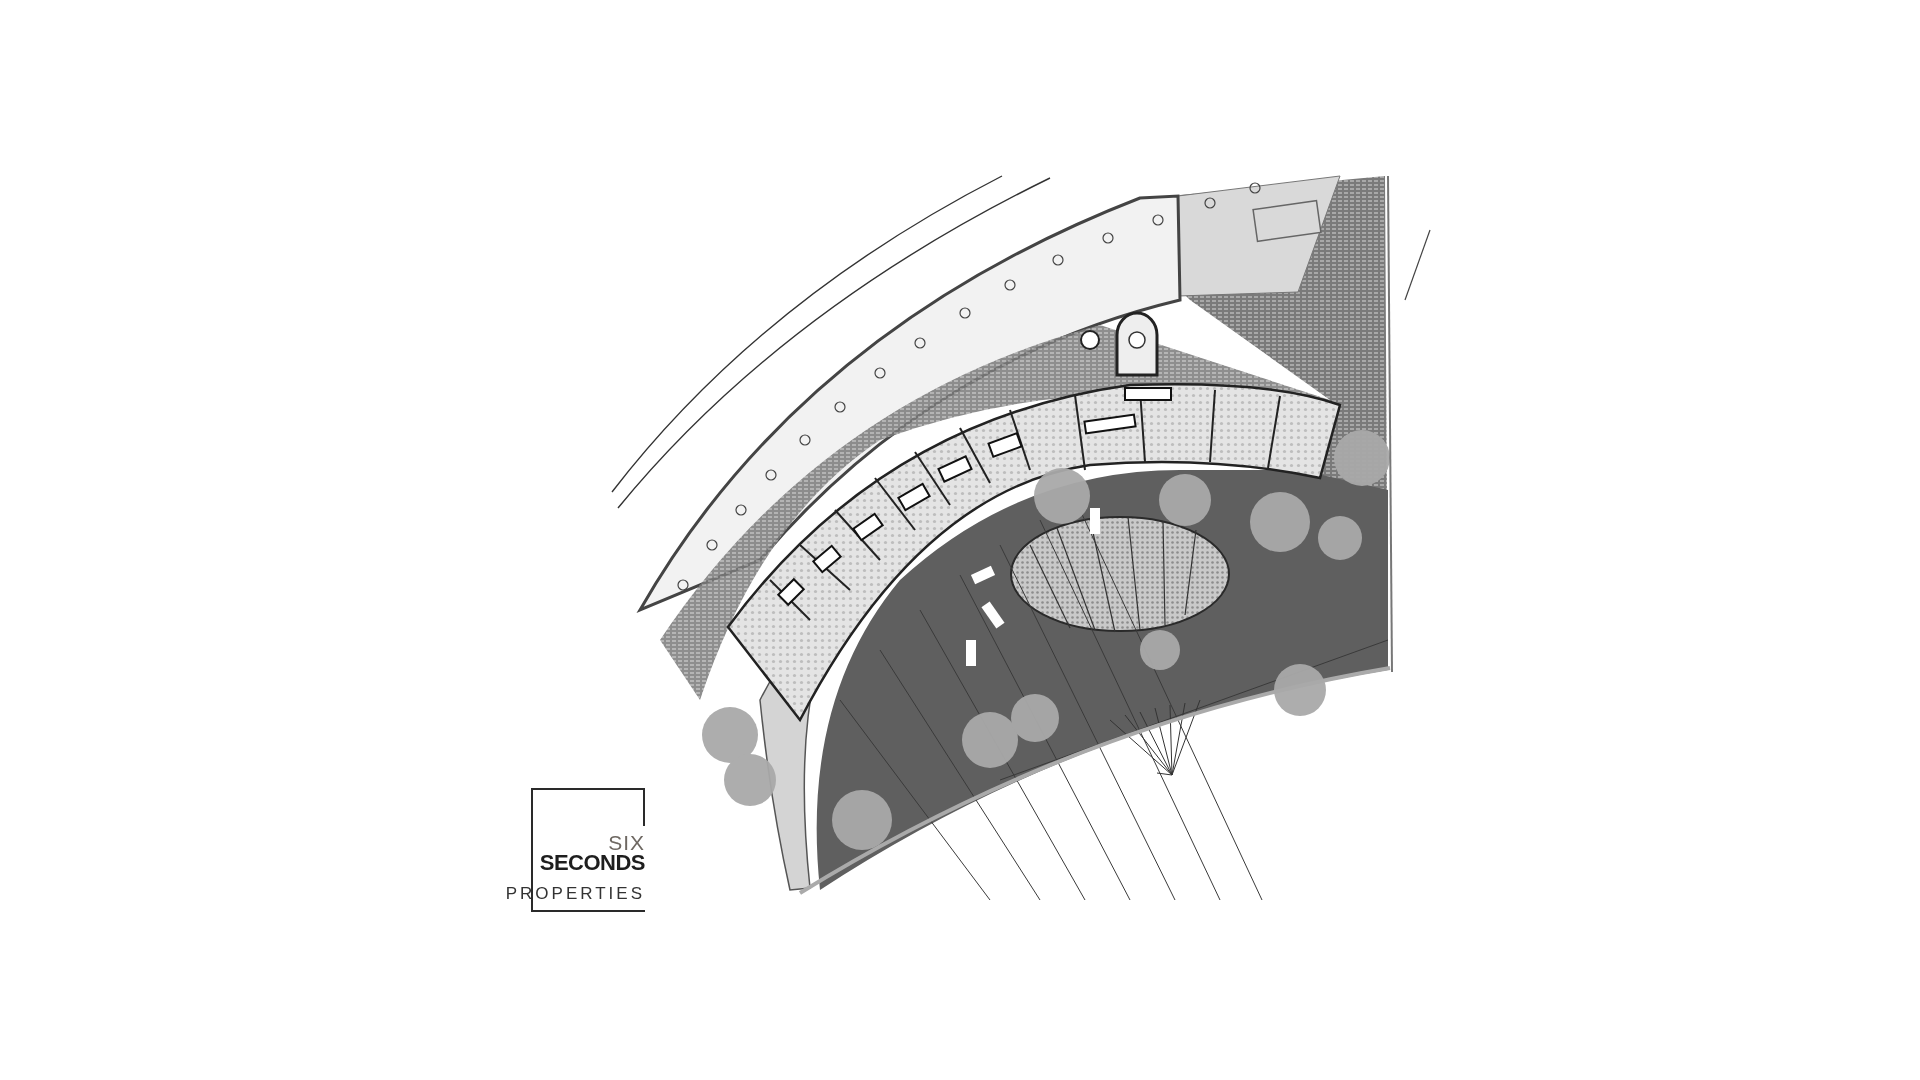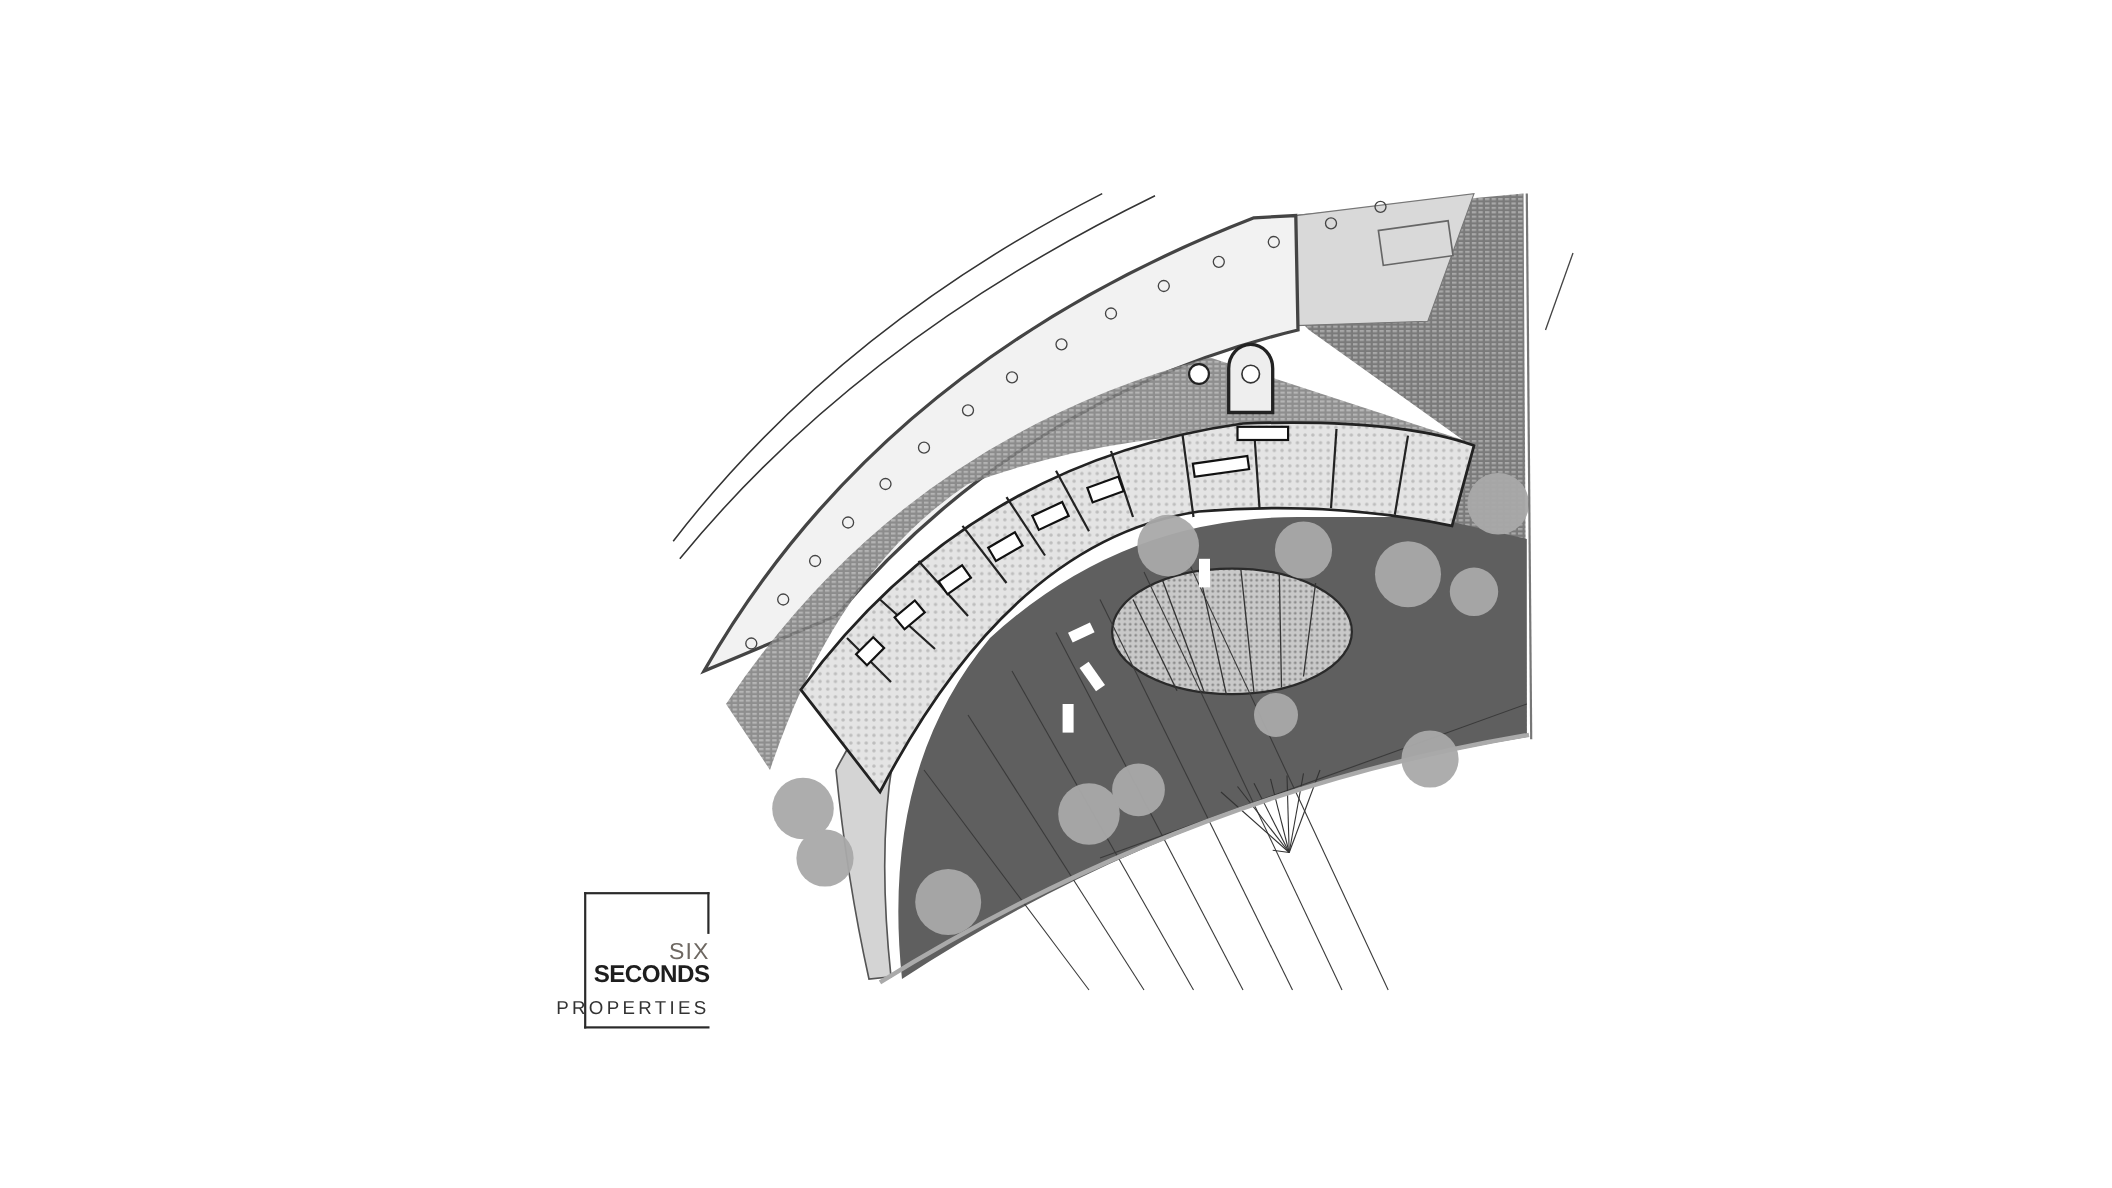--- a/index.html
+++ b/index.html
@@ -1,18 +1,18 @@
 <!DOCTYPE html>
 <html><head>
 <meta charset="utf-8">
 <style>
   html,body{margin:0;padding:0;background:#ffffff;}
   body{width:1920px;height:1080px;position:relative;overflow:hidden;font-family:"Liberation Sans",sans-serif;}
   #plan{position:absolute;left:0;top:0;width:1920px;height:1080px;}
-  .logo{position:absolute;left:531px;top:788px;width:114px;height:124px;margin-top:23px;}
+  .logo{position:absolute;left:531px;top:788px;width:114px;height:124px;}
   .logo-frame-top{position:absolute;left:0;top:0;width:114px;height:2px;background:#2a2a2a;}
   .logo-frame-left{position:absolute;left:0;top:0;width:2px;height:124px;background:#2a2a2a;}
   .logo-frame-bottom{position:absolute;left:0;bottom:0;width:114px;height:2px;background:#2a2a2a;}
   .logo-frame-right{position:absolute;right:0;top:0;width:2px;height:38px;background:#2a2a2a;}
   .logo-six{position:absolute;right:0;top:44px;font-size:21px;letter-spacing:1px;color:#6e6862;font-family:"Liberation Sans",sans-serif;line-height:1;}
   .logo-seconds{position:absolute;right:0;top:64px;font-size:22px;font-weight:bold;color:#1e1e1e;letter-spacing:-0.5px;font-family:Liberation Sans, sans-serif;line-height:1;}
   .logo-properties{position:absolute;right:0;top:97px;font-size:17px;letter-spacing:3px;color:#333;font-family:"Liberation Sans",sans-serif;line-height:1;}
 </style>
 </head>
 <body>

